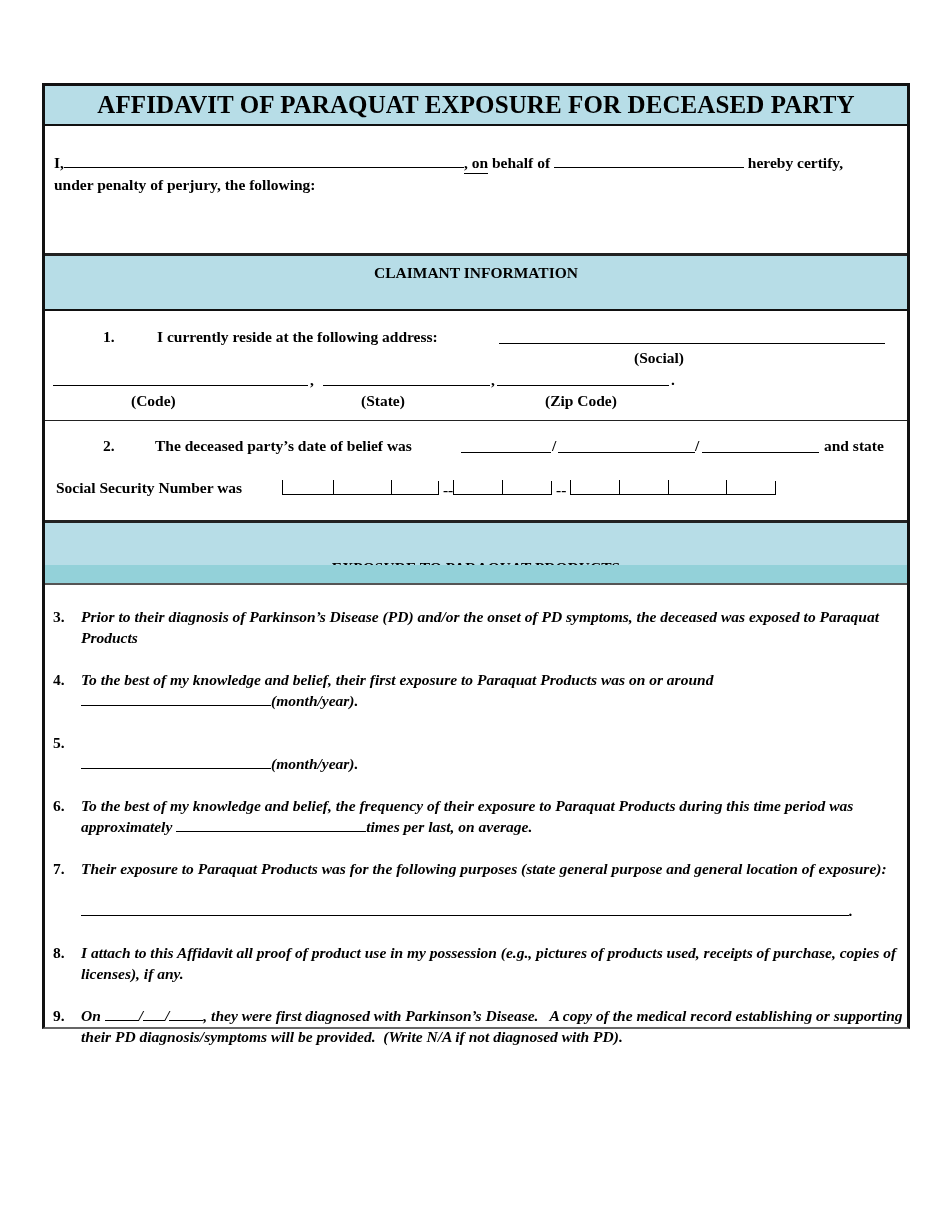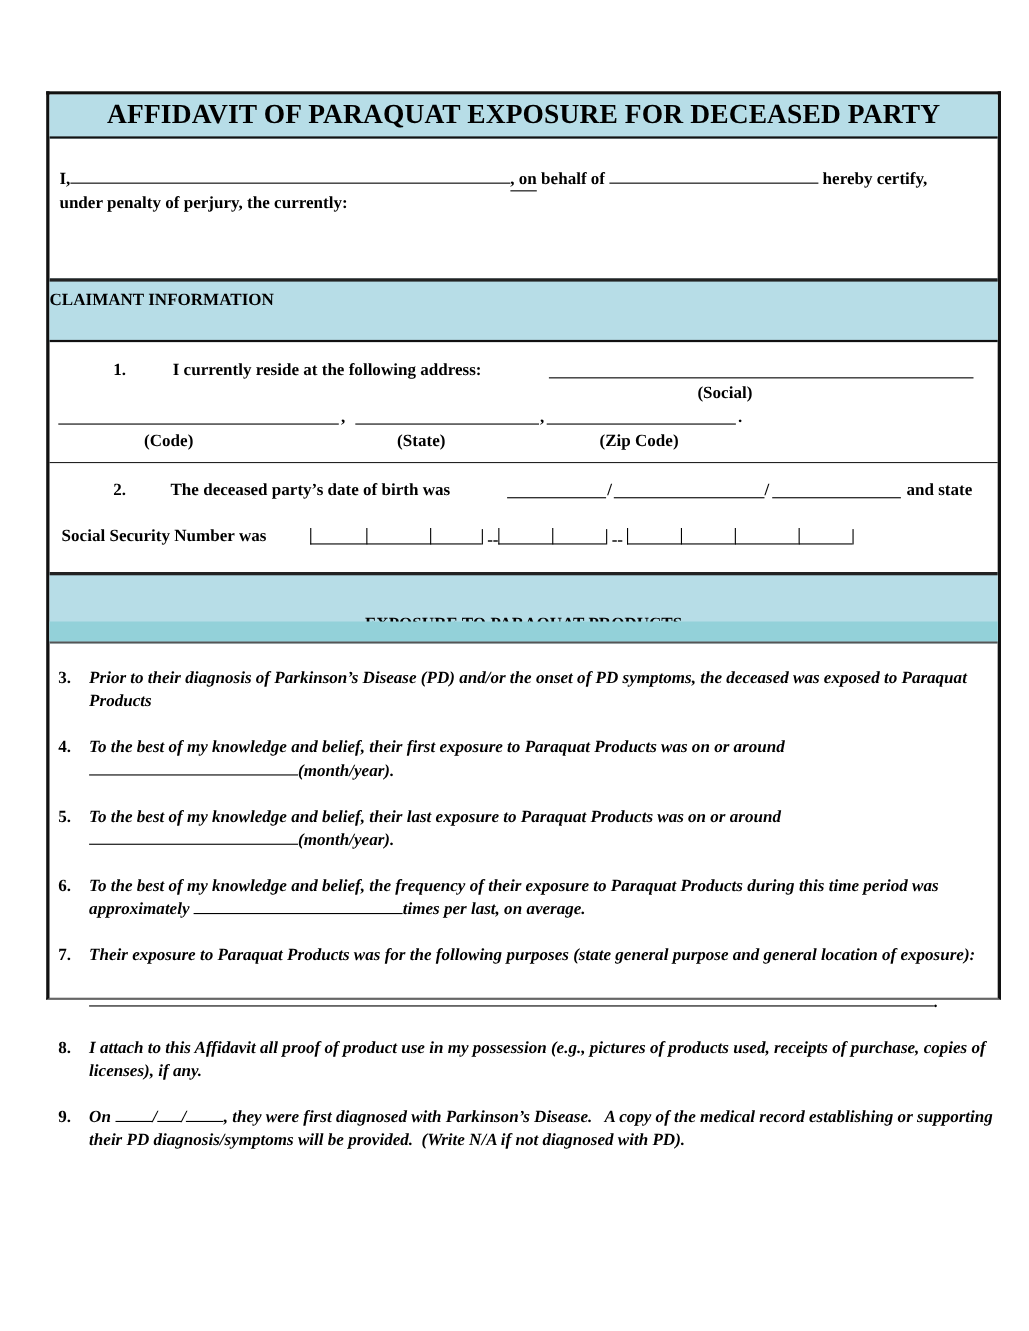--- a/index.html
+++ b/index.html
@@ -1,23 +1,23 @@
 <!DOCTYPE html>
 <html><head>
 <meta charset="utf-8">
 <style>
   html, body { margin: 0; padding: 0; background: #ffffff; }
   body { width: 935px; height: 1210px; position: relative; font-family: "Liberation Serif", serif; color: #000; font-weight: bold; }
-  .frame { position: absolute; left: 42px; top: 83px; width: 868px; height: 826px; border-left: 3px solid #111; border-right: 3px solid #111; border-top: 3px solid #111; border-bottom: 2px solid #666; box-sizing: border-box; }
+  .frame { position: absolute; left: 42px; top: 83px; width: 868px; height: 946px; border-left: 3px solid #111; border-right: 3px solid #111; border-top: 3px solid #111; border-bottom: 2px solid #666; box-sizing: border-box; }
   .title-bar { position: absolute; left: 0; top: 0; right: 0; height: 38px; background: #b7dde7; border-bottom: 2px solid #111; display: flex; align-items: center; justify-content: center; }
   .title-bar h1 { margin: 0; font-size: 25px; font-family: "Liberation Serif", serif; font-weight: bold; letter-spacing: 0.1px; }
   .intro { position: absolute; left: 9px; right: 10px; top: 66px; font-size: 15.5px; line-height: 21px; }
   .sec-band { position: absolute; left: 0; right: 0; background: #b7dde7; }
   .band-claimant { top: 167px; height: 53px; border-top: 3px solid #222; border-bottom: 2px solid #111; }
-  .band-claimant .hdr { text-align: left; font-size: 15.5px; padding-top: 8px; }
+  .band-claimant .hdr { text-align: center; font-size: 15.5px; padding-top: 8px; }
   .band-exposure { top: 434px; height: 60px; border-top: 3px solid #222; border-bottom: 2px solid #555; }
   .band-exposure .hdr { text-align: center; font-size: 15.5px; padding-top: 36px; height: 20px; }
   .band-exposure .teal { position: absolute; left: 0; right: 0; bottom: 0; height: 18px; background: #93d1d9; }
   .divider { position: absolute; left: 0; right: 0; top: 334px; border-top: 1.5px solid #222; }
   .txt { position: absolute; font-size: 15.5px; white-space: nowrap; }
   .blank { display: inline-block; border-bottom: 1.5px solid #000; height: 14px; vertical-align: baseline; }
   .items { position: absolute; left: 8px; right: 4px; top: 520px; font-size: 15.5px; line-height: 21px; }
   .item { display: flex; margin-bottom: 21px; }
   .item .num { width: 28px; flex: none; }
   .item .body { flex: 1; font-style: italic; }
@@ -35,21 +35,21 @@
 
   <div class="intro">
     <div style="display:flex; align-items:baseline; white-space:nowrap;">
       <span>I,</span>
       <span class="blank" style="width:400px;"></span>
       <span style="border-bottom:1.5px solid #000;">, on</span>
       <span style="white-space:pre;"> behalf of </span>
       <span class="blank" style="width:190px;"></span>
       <span style="white-space:pre;"> hereby certify,</span>
     </div>
-    <div>under penalty of perjury, the currently:</div>
+    <div>under penalty of perjury, the following:</div>
   </div>
 
   <div class="sec-band band-claimant">
     <div class="hdr">CLAIMANT INFORMATION</div>
   </div>
 
   <span class="txt" style="left:58px; top:242px;">1.</span>
   <span class="txt" style="left:112px; top:242px;">I currently reside at the following address:</span>
   <span class="blank" style="position:absolute; left:454px; top:243px; width:386px;"></span>
   <span class="txt" style="left:589px; top:263px;">(Social)</span>
@@ -61,21 +61,21 @@
   <span class="blank" style="position:absolute; left:452px; top:285px; width:172px;"></span>
   <span class="txt" style="left:626px; top:285px;">.</span>
 
   <span class="txt" style="left:86px; top:306px;">(Code)</span>
   <span class="txt" style="left:316px; top:306px;">(State)</span>
   <span class="txt" style="left:500px; top:306px;">(Zip Code)</span>
 
   <div class="divider"></div>
 
   <span class="txt" style="left:58px; top:351px;">2.</span>
-  <span class="txt" style="left:110px; top:351px;">The deceased party’s date of birth was</span>
+  <span class="txt" style="left:110px; top:351px;">The deceased party’s date of belief was</span>
   <span class="blank" style="position:absolute; left:416px; top:352px; width:90px;"></span>
   <span class="txt" style="left:507px; top:351px;">/</span>
   <span class="blank" style="position:absolute; left:513px; top:352px; width:137px;"></span>
   <span class="txt" style="left:650px; top:351px;">/</span>
   <span class="blank" style="position:absolute; left:657px; top:352px; width:117px;"></span>
   <span class="txt" style="left:779px; top:351px;">and state</span>
 
   <span class="txt" style="left:11px; top:393px;">Social Security Number was</span>
   <div style="position:absolute; left:237px; top:394px; white-space:nowrap; font-size:15.5px;">
     <span class="ssn-cell" style="width:50px;"></span><span class="ssn-cell" style="width:57px;"></span><span class="ssn-cell" style="width:46px;"></span><span class="ssn-end"></span>
@@ -97,21 +97,21 @@
     <div class="item">
       <span class="num">4.</span>
       <span class="body">
         <span>To the best of my knowledge and belief, their first exposure to Paraquat Products was on or around</span><br>
         <span class="blank" style="width:190px;"></span><span>(month/year).</span>
       </span>
     </div>
     <div class="item">
       <span class="num">5.</span>
       <span class="body">
-        <span>To the best of my knowledge and belief, their last exposure to Paraquat Products was on or around</span><br>
+        <br>
         <span class="blank" style="width:190px;"></span><span>(month/year).</span>
       </span>
     </div>
     <div class="item">
       <span class="num">6.</span>
       <span class="body">
         <span>To the best of my knowledge and belief, the frequency of their exposure to Paraquat Products during this time period was approximately</span>
         <span class="blank" style="width:190px;"></span><span>times per last, on average.</span>
       </span>
     </div>

